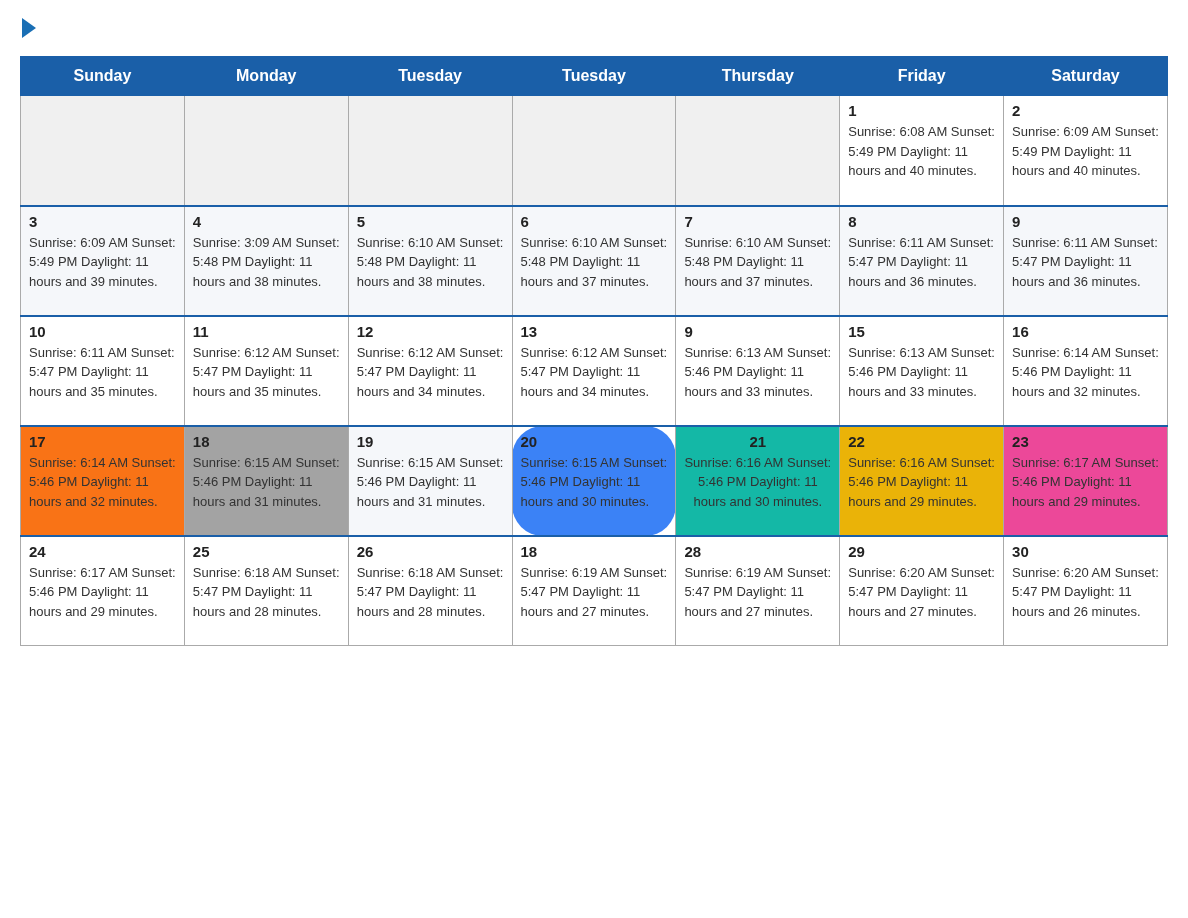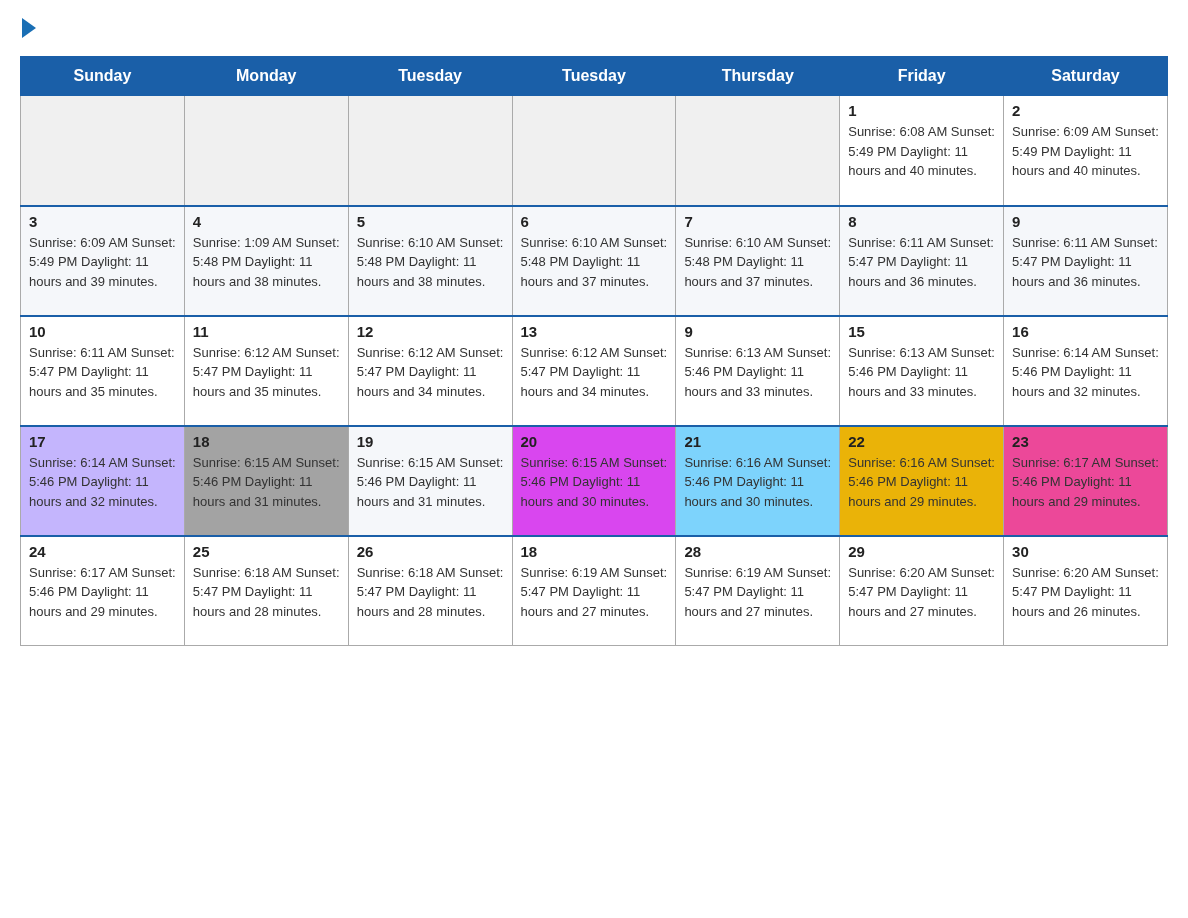--- a/index.html
+++ b/index.html
@@ -157,21 +157,21 @@
       </tr>
       <tr class="row-divider">
         <td style="background: rgb(245, 247, 250);">
           <div class="day-number">3</div>
           <div class="day-info">Sunrise: 6:09 AM
 Sunset: 5:49 PM
 Daylight: 11 hours and 39 minutes.</div>
         </td>
         <td style="background: rgb(245, 247, 250);">
           <div class="day-number">4</div>
-          <div class="day-info">Sunrise: 1:09 AM
+          <div class="day-info">Sunrise: 3:09 AM
 Sunset: 5:48 PM
 Daylight: 11 hours and 38 minutes.</div>
         </td>
         <td style="background: rgb(245, 247, 250);">
           <div class="day-number">5</div>
           <div class="day-info">Sunrise: 6:10 AM
 Sunset: 5:48 PM
 Daylight: 11 hours and 38 minutes.</div>
         </td>
         <td style="background: rgb(245, 247, 250);">
@@ -237,45 +237,45 @@
 Daylight: 11 hours and 33 minutes.</div>
         </td>
         <td>
           <div class="day-number">16</div>
           <div class="day-info">Sunrise: 6:14 AM
 Sunset: 5:46 PM
 Daylight: 11 hours and 32 minutes.</div>
         </td>
       </tr>
       <tr class="row-divider">
-        <td style="background: #c4b5fd;">
+        <td style="background: #f97316;">
           <div class="day-number">17</div>
           <div class="day-info">Sunrise: 6:14 AM
 Sunset: 5:46 PM
 Daylight: 11 hours and 32 minutes.</div>
         </td>
         <td style="background: #a3a3a3;">
           <div class="day-number">18</div>
           <div class="day-info">Sunrise: 6:15 AM
 Sunset: 5:46 PM
 Daylight: 11 hours and 31 minutes.</div>
         </td>
         <td style="background: rgb(245, 247, 250);">
           <div class="day-number">19</div>
           <div class="day-info">Sunrise: 6:15 AM
 Sunset: 5:46 PM
 Daylight: 11 hours and 31 minutes.</div>
         </td>
-        <td style="background: #d946ef;">
+        <td style="background: #3b82f6; border-radius: 31px;">
           <div class="day-number">20</div>
           <div class="day-info">Sunrise: 6:15 AM
 Sunset: 5:46 PM
 Daylight: 11 hours and 30 minutes.</div>
         </td>
-        <td style="background: #7dd3fc;">
+        <td style="background: #14b8a6; text-align: center;">
           <div class="day-number">21</div>
           <div class="day-info">Sunrise: 6:16 AM
 Sunset: 5:46 PM
 Daylight: 11 hours and 30 minutes.</div>
         </td>
         <td style="background: #eab308;">
           <div class="day-number">22</div>
           <div class="day-info">Sunrise: 6:16 AM
 Sunset: 5:46 PM
 Daylight: 11 hours and 29 minutes.</div>

